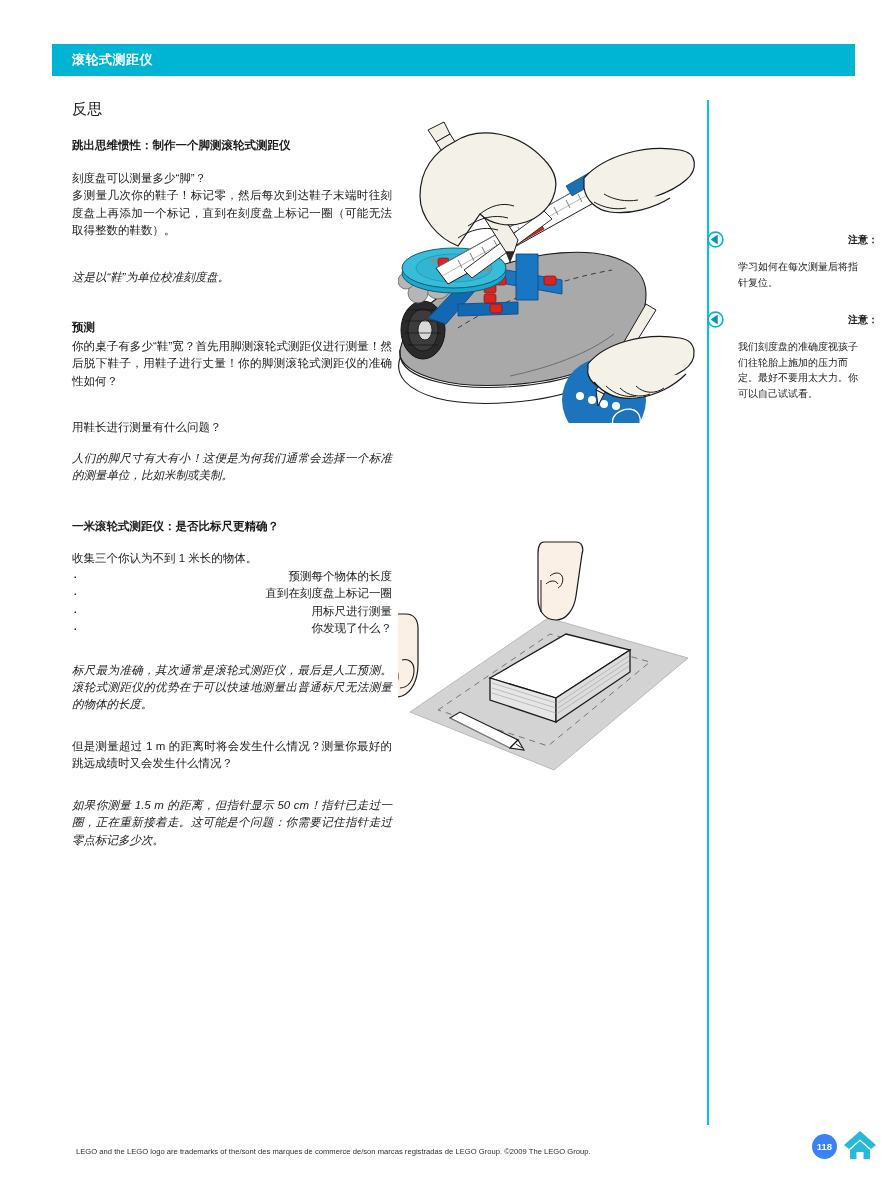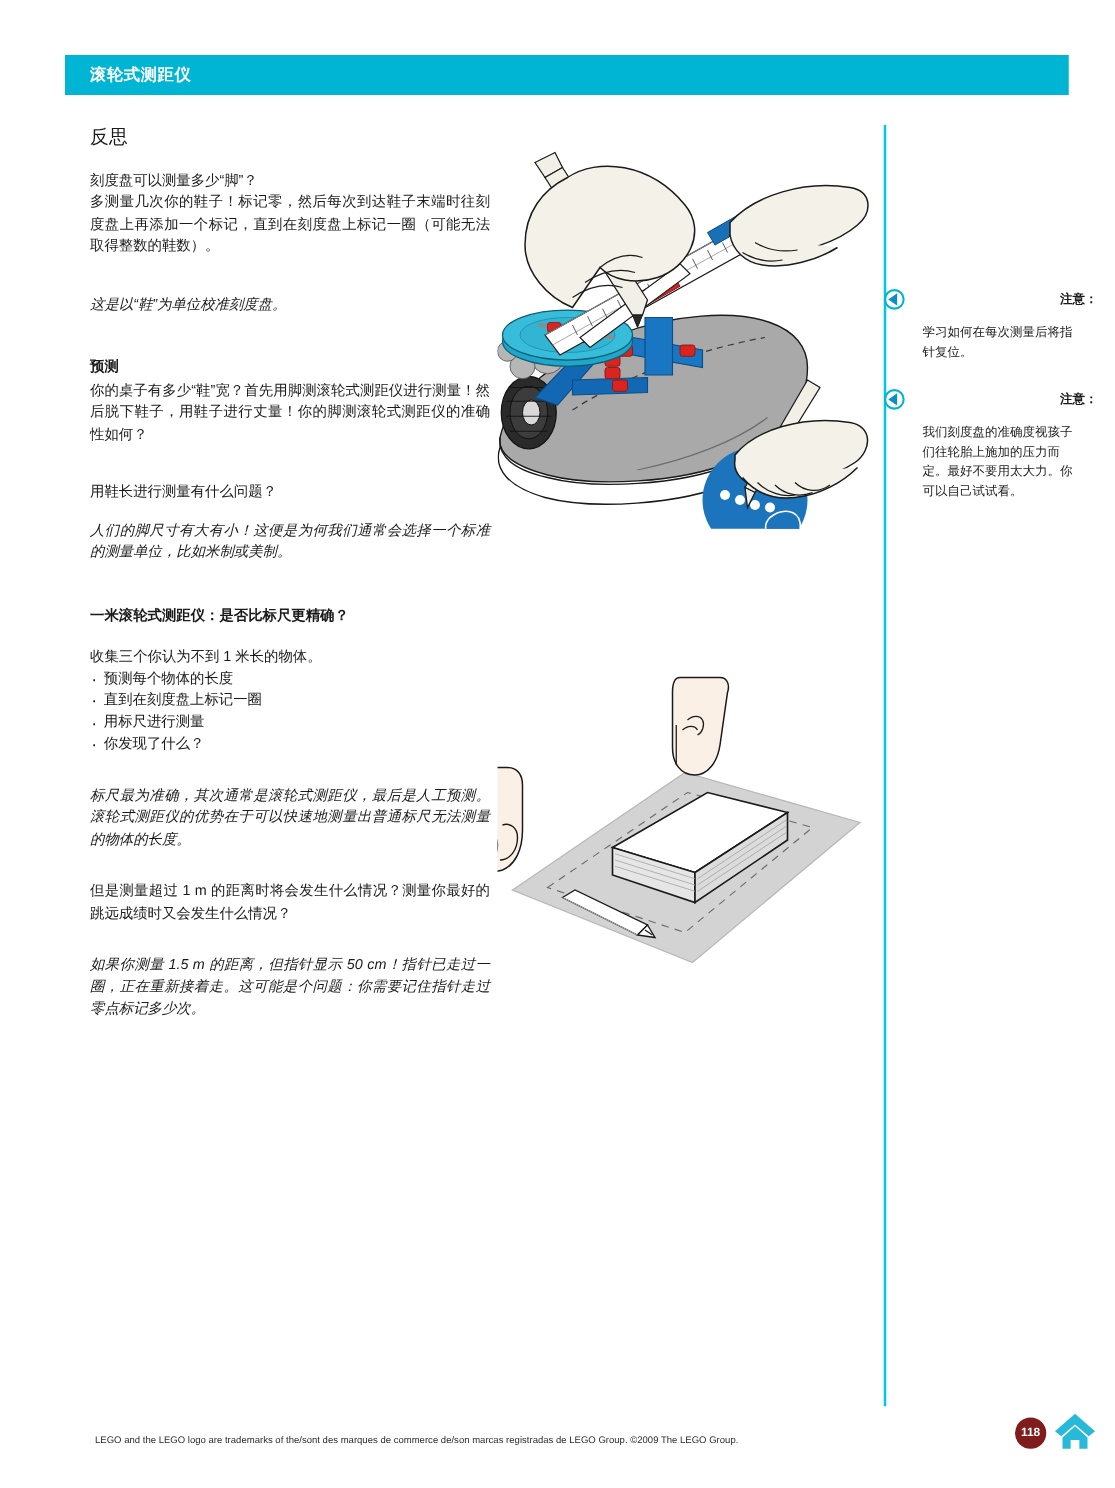--- a/index.html
+++ b/index.html
@@ -68,20 +68,21 @@
   .para.italic {
     font-style: italic;
   }
   .spacer-sm { height: 13px; }
   .spacer-md { height: 24px; }
   .spacer-lg { height: 30px; }
   ul.bullets {
     margin: 0;
     padding: 0;
     list-style: none;
+    text-align: right;
   }
   ul.bullets li {
     font-size: 11.5px;
     color: #1a1a1a;
     line-height: 1.52;
     padding-left: 11px;
     position: relative;
   }
   ul.bullets li:before {
     content: "\00B7";
@@ -140,21 +141,21 @@
     letter-spacing: .02px;
     white-space: nowrap;
   }
   .page-badge {
     position: absolute;
     left: 812px;
     top: 1134px;
     width: 25px;
     height: 25px;
     border-radius: 50%;
-    background: #7f1d1d;
+    background: #3b82f6;
     color: #ffffff;
     font-size: 9.5px;
     font-weight: bold;
     display: flex;
     align-items: center;
     justify-content: center;
   }
   .home-icon {
     position: absolute;
     left: 843px;
@@ -167,20 +168,21 @@
 <body>
 
 <div class="header-bar"></div>
 <div class="header-title">滚轮式测距仪</div>
 
 <div class="content-col">
 
   <h1 class="section-title">反思</h1>
 
   <div class="blk">
+    <p class="sub-head">跳出思维惯性：制作一个脚测滚轮式测距仪</p>
     <p class="para noj">刻度盘可以测量多少“脚”？</p>
     <p class="para">多测量几次你的鞋子！标记零，然后每次到达鞋子末端时往刻度盘上再添加一个标记，直到在刻度盘上标记一圈（可能无法取得整数的鞋数）。</p>
     <div class="spacer-sm"></div>
     <p class="para italic noj">这是以“鞋”为单位校准刻度盘。</p>
   </div>
 
   <div class="spacer-lg"></div>
 
   <div class="blk">
     <p class="sub-head">预测</p>

